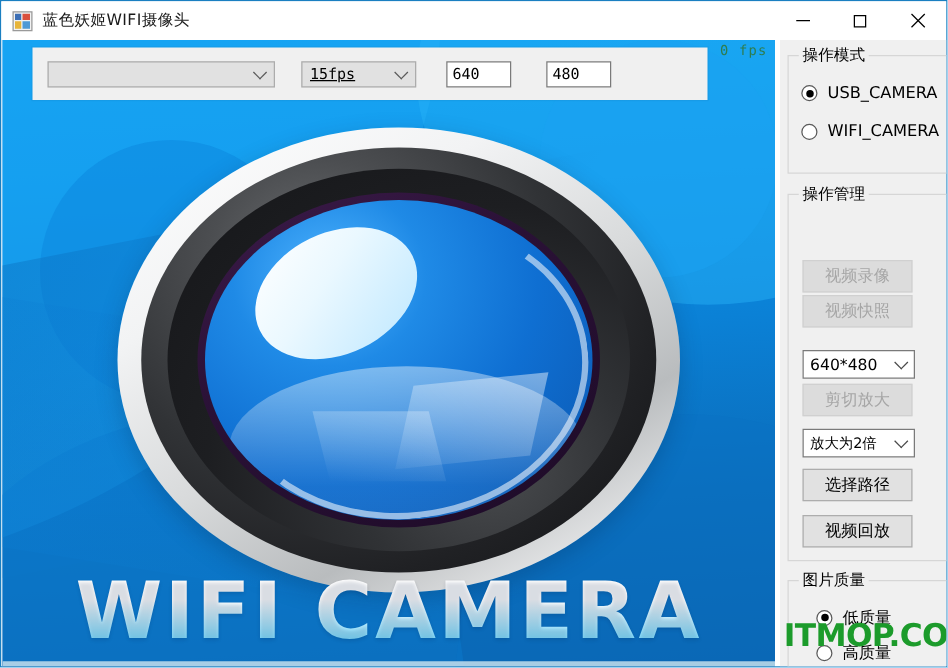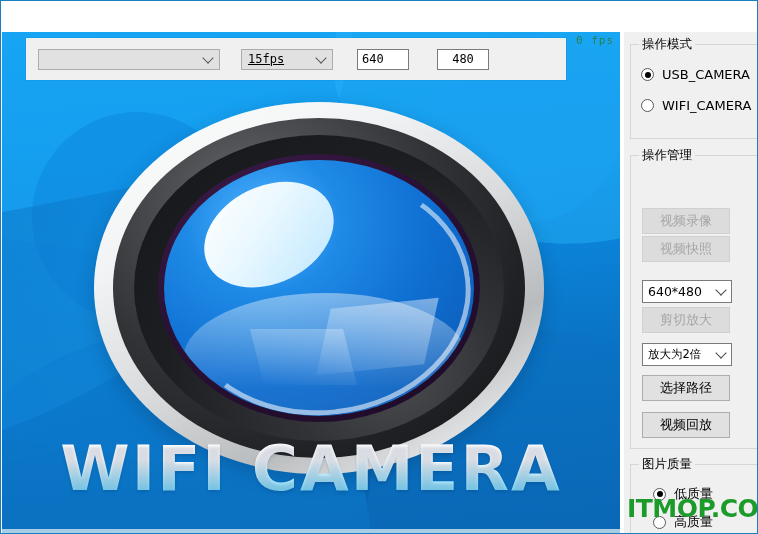--- a/index.html
+++ b/index.html
@@ -143,21 +143,21 @@
     background:linear-gradient(200deg,rgba(255,255,255,.45),rgba(255,255,255,.05));
     transform:skewX(-18deg) rotate(-6deg);
   }
   .glass-wedge2{
     position:absolute;left:30%;top:66%;width:30%;height:22%;
     background:linear-gradient(190deg,rgba(255,255,255,.28),rgba(255,255,255,0));
     transform:skewX(14deg);
   }
 
   .wifi-title{
-    position:absolute;left:0;right:0;top:400px;text-align:center;
+    position:absolute;left:0;right:0;top:420px;text-align:center;
     font-size:63px;font-weight:bold;letter-spacing:2px;
     font-family:"DejaVu Sans","Liberation Sans",sans-serif;
     background:linear-gradient(180deg,#ffffff 0%,#ffffff 38%,#9fe6ff 72%,#4fd2ff 100%);
     -webkit-background-clip:text;background-clip:text;
     color:transparent;-webkit-text-fill-color:transparent;
     text-shadow:0 2px 3px rgba(0,30,70,.15);
   }
   .video-underline{
     position:absolute;left:0;bottom:0;width:100%;height:4px;background:#cfe6ef;opacity:.8;
   }
@@ -192,21 +192,21 @@
   }
   .combo.cam{width:182px;margin-left:12px;}
   .combo.fps{width:92px;margin-left:21px;text-decoration:underline;}
   .txtbox{
     background:#fff;border:1px solid #7a7a7a;height:21px;box-sizing:border-box;
     width:52px;font-size:12px;color:#000;padding:0 4px;
     display:flex;align-items:center;
     font-family:"DejaVu Sans Mono","Liberation Mono",monospace;
   }
   .txtbox.w{margin-left:24px;}
-  .txtbox.h{margin-left:28px;justify-content:center;}
+  .txtbox.h{margin-left:28px;}
   .start-btn{
     margin-left:28px;width:85px;height:25px;box-sizing:border-box;
     background:#e1e1e1;border:2px solid #1884d3;
     display:flex;align-items:center;justify-content:center;
     font-size:13px;color:#000;
     font-family:"DejaVu Sans","Liberation Sans",sans-serif;
   }
 
   
   .side-gap{
@@ -271,20 +271,40 @@
     font-size:25px;font-weight:bold;color:#1c9b2b;
     letter-spacing:-.5px;
     font-family:"DejaVu Sans","Liberation Sans",sans-serif;
   }
 </style>
 </head>
 <body>
 
 <div class="window">
 
+  <div class="titlebar">
+    <div class="title-icon">
+      <i class="ti-a"></i>
+        <i class="ti-b"></i>
+        <i class="ti-c"></i>
+        <i class="ti-d"></i>
+    </div>
+    <div class="title-text">蓝色妖姬WIFI摄像头</div>
+    <div class="win-buttons">
+      <div class="win-btn">
+        <span class="glyph-min"></span>
+      </div>
+      <div class="win-btn">
+        <span class="glyph-max"></span>
+      </div>
+      <div class="win-btn close">
+        <span class="glyph-close"></span>
+      </div>
+    </div>
+  </div>
 
   <div class="video-area">
     <div class="bg-shape sw1"></div>
     <div class="bg-shape sw2"></div>
     <div class="bg-shape sw5"></div>
     <div class="bg-shape sw6"></div>
     <div class="diag"></div>
     <div class="bg-shape sw3"></div>
     <div class="bg-shape sw4"></div>
     <div class="diag2"></div>

